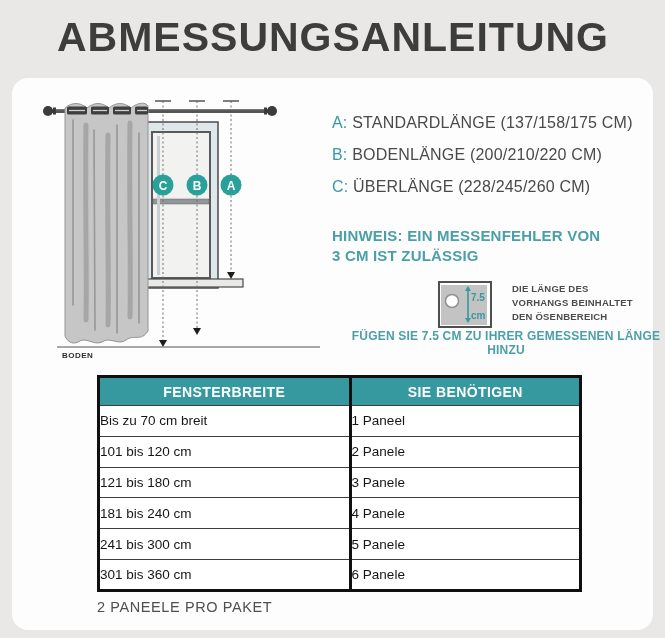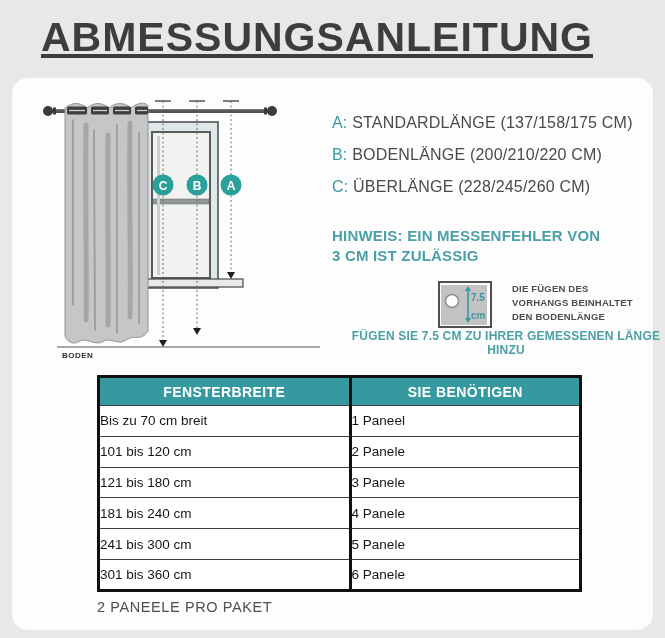--- a/index.html
+++ b/index.html
@@ -12,25 +12,24 @@
   }
   *{box-sizing:border-box;margin:0;padding:0;}
   html,body{width:665px;height:638px;}
   body{
     background:#e9e8e6;
     font-family:"Liberation Sans", sans-serif;
     position:relative;
     overflow:hidden;
   }
   .page-title{
-    position:absolute;top:14px;left:0;width:634px;
+    position:absolute;top:14px;left:16px;width:634px;
     text-align:center;
     font-size:41px;font-weight:bold;letter-spacing:1px;
     color:var(--title);
-    text-decoration:underline;
   }
   .card{
     position:absolute;left:12px;top:78px;width:641px;height:552px;
     background:#fdfdfd;border-radius:16px;
   }
   
   .diagram{position:absolute;left:8px;top:17px;width:315px;height:272px;}
   
   .legend{position:absolute;left:320px;top:36px;width:315px;}
   .legend-item{font-size:16px;color:var(--text-dark);margin-bottom:14px;letter-spacing:.2px;}
@@ -181,23 +180,23 @@
     <rect x="3" y="4" width="46" height="40" fill="#c3c3c3"></rect>
     <circle cx="14" cy="20" r="6.5" fill="#ffffff" stroke="#8f8f8f" stroke-width="1.5"></circle>
     <line x1="30" y1="8" x2="30" y2="39" stroke="#3799a0" stroke-width="1.6"></line>
     <path d="M27 10 L33 10 L30 5 Z" fill="#3799a0"></path>
     <path d="M27 37 L33 37 L30 42 Z" fill="#3799a0"></path>
     <text x="33" y="20" font-size="10" font-weight="bold" fill="#3799a0" font-family="Liberation Sans, sans-serif">7.5</text>
     <text x="33" y="38" font-size="10" font-weight="bold" fill="#3799a0" font-family="Liberation Sans, sans-serif">cm</text>
   </svg>
 
   <div class="grommet-caption">
-    <div>DIE FÜGEN DES</div>
+    <div>DIE LÄNGE DES</div>
     <div>VORHANGS BEINHALTET</div>
-    <div>DEN BODENLÄNGE</div>
+    <div>DEN ÖSENBEREICH</div>
   </div>
 
   <div class="grommet-note">FÜGEN SIE 7.5 CM ZU IHRER GEMESSENEN LÄNGE HINZU</div>
 
   <table class="size-table">
     <colgroup>
         <col style="width:52.2%">
         <col style="width:47.8%">
       </colgroup>
     <thead>

